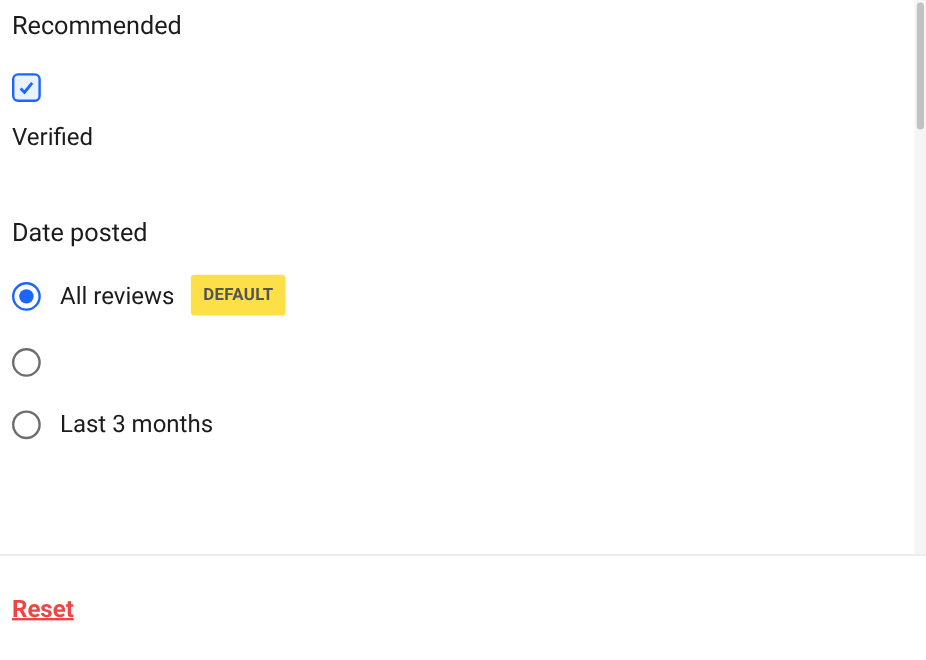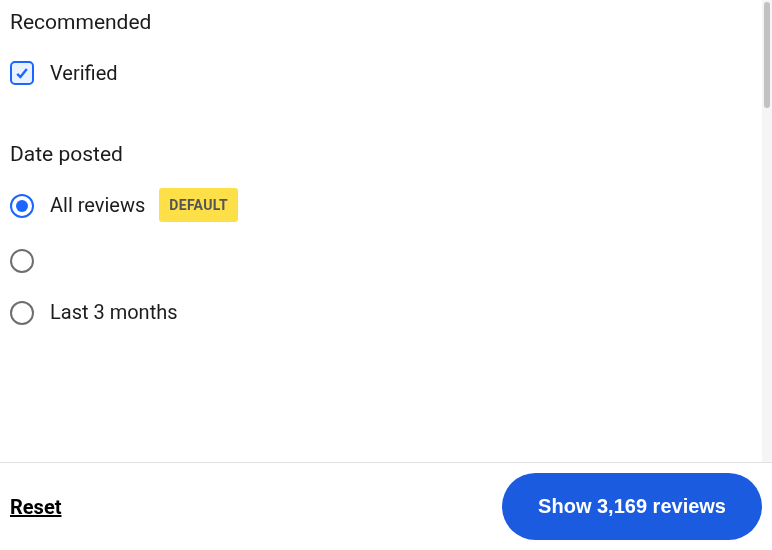--- a/index.html
+++ b/index.html
@@ -45,20 +45,21 @@
   }
   .section-heading.date {
     margin-top: 56px;
     margin-bottom: 22px;
   }
   .option-row {
     display: flex;
     align-items: flex-start;
     gap: 16px;
     margin-bottom: 10px;
+    flex-direction: column;
   }
   .checkbox {
     width: 24px;
     height: 24px;
     border: 2px solid #6e6e6e;
     border-radius: 5px;
     flex-shrink: 0;
     display: flex;
     align-items: center;
     justify-content: center;
@@ -137,21 +138,21 @@
     bottom: 0;
     height: 88px;
     border-top: 1px solid #e0e0e0;
     display: flex;
     align-items: center;
     justify-content: space-between;
     padding: 0 10px;
     background: #fff;
   }
   .reset-link {
-    color: #000000;
+    color: #ef4444;
     font-size: 20px;
     font-weight: 700;
     text-decoration: underline;
     cursor: pointer;
   }
   .show-button {
     background: #1a5be0;
     color: #fff;
     font-size: 20px;
     font-weight: 700;
@@ -200,14 +201,13 @@
   </div>
 
 </div>
 
 <div class="scrollbar-track">
   <div class="scrollbar-thumb"></div>
 </div>
 
 <div class="footer">
   <a class="reset-link">Reset</a>
-  <button class="show-button">Show 3,169 reviews</button>
 </div>
 
 </body></html>

